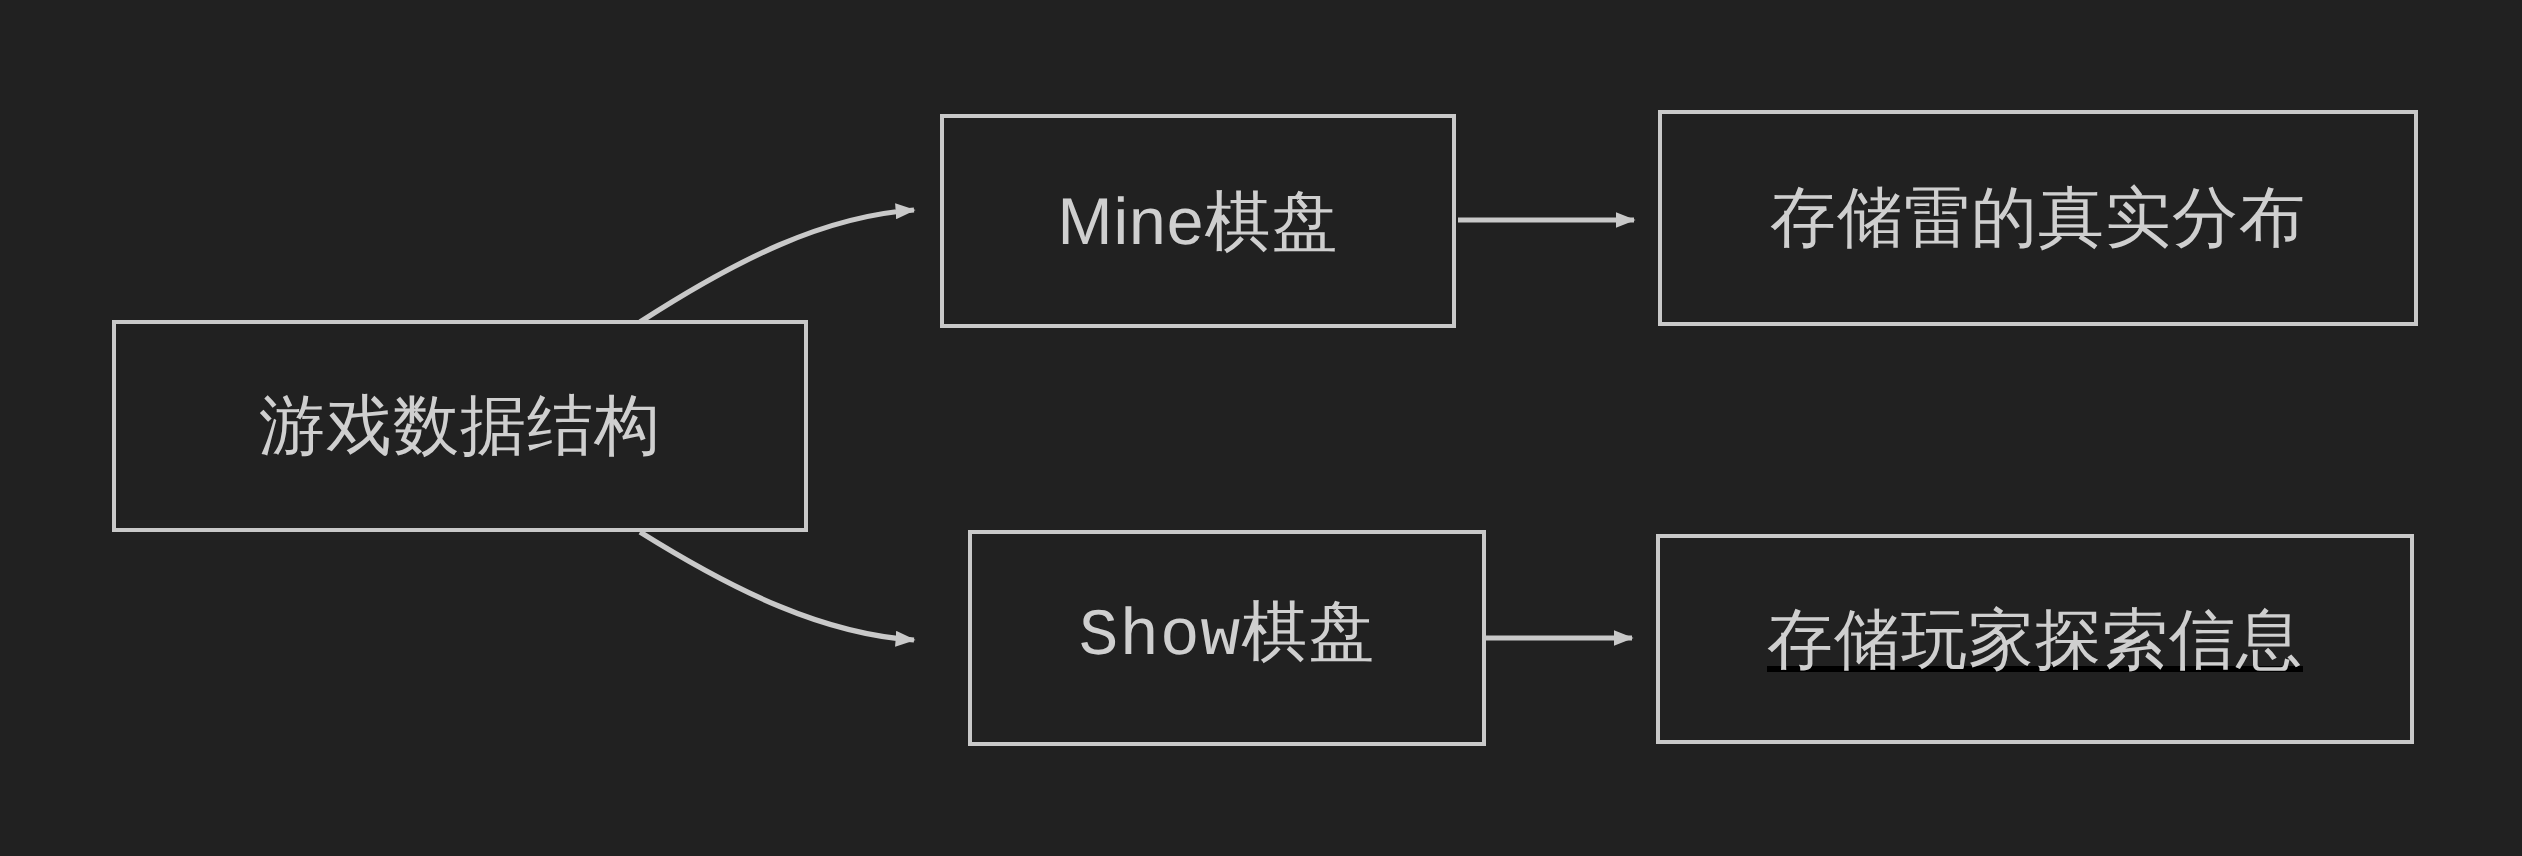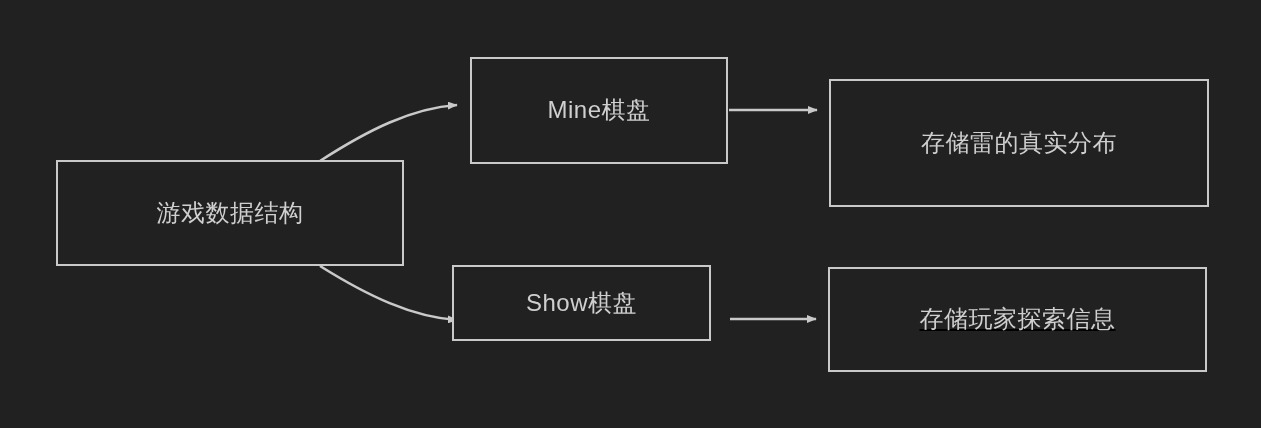--- a/index.html
+++ b/index.html
@@ -31,32 +31,32 @@
     position: absolute;
     box-sizing: border-box;
     border: 2px solid #c9c9c9;
     background: #212121;
     display: flex;
     align-items: center;
     justify-content: center;
   }
   .node-label {
     color: #cfcfcf;
-    font-size: 24px;
+    font-size: 33px;
     line-height: 1.2;
     letter-spacing: 0.5px;
     white-space: nowrap;
     font-weight: 400;
   }
 
   
   #node-root      { left: 56px;  top: 160px; width: 348px; height: 106px; }
   #node-mine      { left: 470px; top: 57px;  width: 258px; height: 107px; }
-  #node-mine-desc { left: 829px; top: 55px;  width: 380px; height: 128px; margin-top: 24px; }
-  #node-show      { left: 452px; top: 265px; width: 259px; height: 76px; }
+  #node-mine-desc { left: 829px; top: 55px;  width: 380px; height: 108px; }
+  #node-show      { left: 484px; top: 265px; width: 259px; height: 108px; font-family: Liberation Mono, monospace; }
   #node-show-desc { left: 828px; top: 267px; width: 379px; height: 105px; text-decoration: underline; }
 </style>
 </head>
 <body>
 
 <div id="canvas">
 
   <svg class="edge-layer" viewBox="0 0 1261 428" width="1261" height="428" xmlns="http://www.w3.org/2000/svg">
     <defs>
       <marker id="arrowhead" markerWidth="10" markerHeight="8" refX="9.2" refY="4" orient="auto" markerUnits="userSpaceOnUse">

